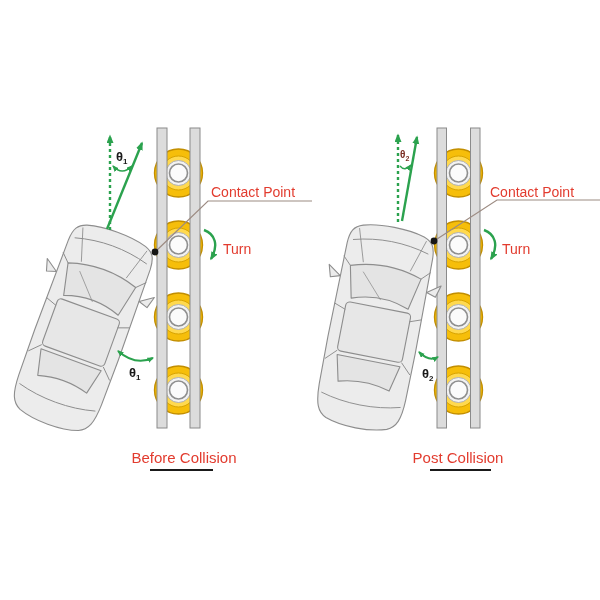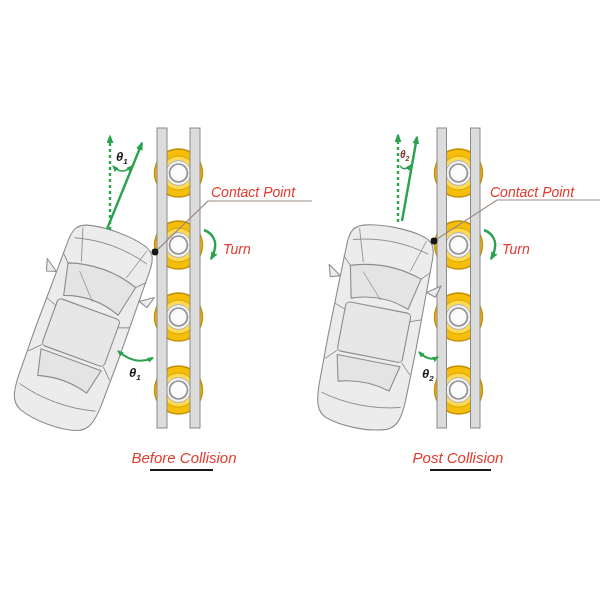--- a/index.html
+++ b/index.html
@@ -1,17 +1,17 @@
 <!DOCTYPE html>
 <html><head>
 <meta charset="utf-8">
 <style>
   html,body{margin:0;padding:0;background:#ffffff;}
   .stage{width:600px;height:492px;position:relative;background:#ffffff;overflow:hidden;
-         font-family:"Liberation Sans", sans-serif;font-style:italic;}
+         font-family:"Liberation Sans", sans-serif;}
   svg{display:block;}
   text{font-family:"Liberation Sans", sans-serif;}
   .red-label{fill:#e23b2e;font-size:14px;}
   .caption{fill:#e23b2e;font-size:15px;}
   .theta{fill:#1a1a1a;font-size:13px;font-weight:bold;}
   .theta-sub{font-size:8px;font-weight:bold;}
   .theta-small{fill:#7c3026;font-size:10px;font-weight:bold;}
   .theta-small-sub{font-size:7px;font-weight:bold;}
 </style>
 </head>

